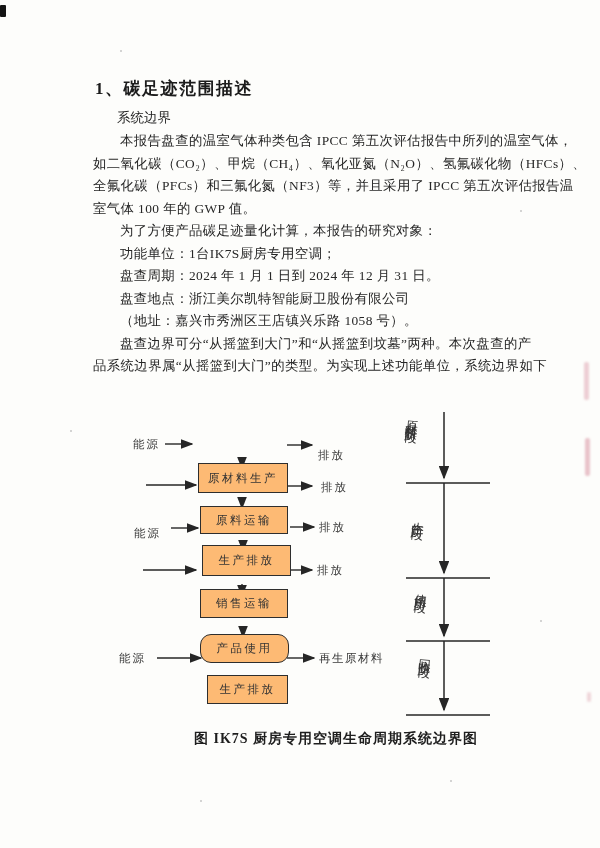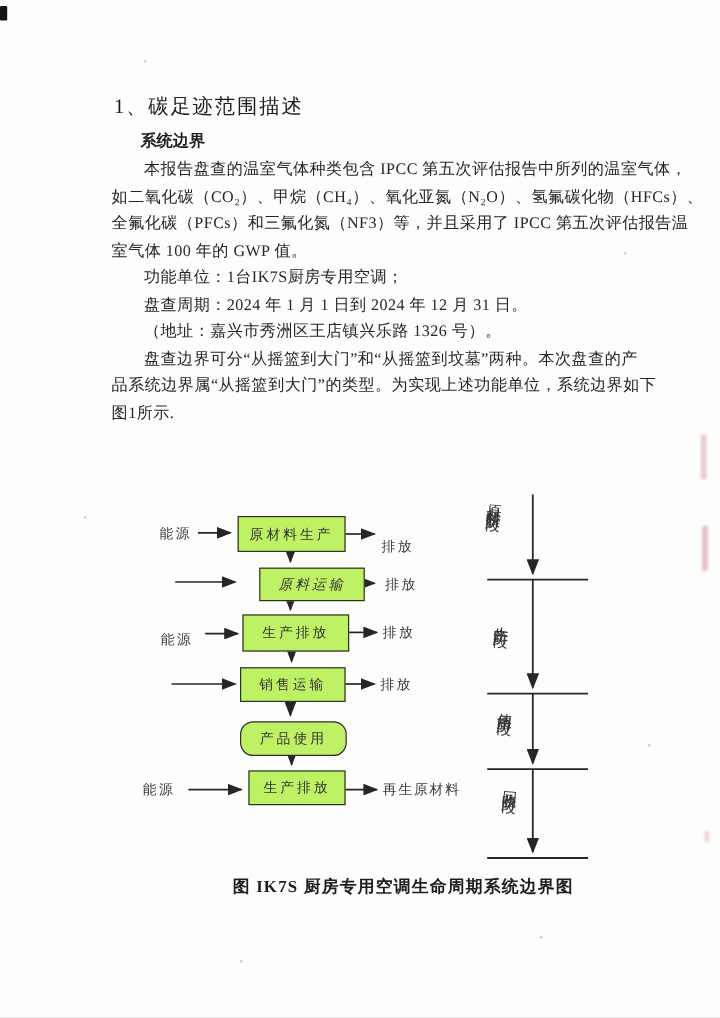--- a/index.html
+++ b/index.html
@@ -1,31 +1,31 @@
 <!DOCTYPE html>
 <html><head>
 <meta charset="utf-8">
 <style>
   html,body{margin:0;padding:0;background:#e8e8e8;}
   .page{
     position:relative;width:600px;height:848px;background:#fdfdfb;
     font-family:"Liberation Serif","DejaVu Serif",serif;color:#222;
     overflow:hidden;margin:0 auto;box-shadow:0 0 4px rgba(0,0,0,.2);
   }
-  .heading{position:absolute;left:95px;top:77px;font-size:17px;font-weight:normal;letter-spacing:1.5px;color:#1c1c1c;white-space:nowrap;}
-  .subheading{position:absolute;left:117px;top:109px;font-size:13.5px;font-weight:bold;color:#1f1f1f;white-space:nowrap;}
+  .heading{position:absolute;left:95px;top:77px;font-size:17px;font-weight:bold;letter-spacing:1.5px;color:#1c1c1c;white-space:nowrap;}
+  .subheading{position:absolute;left:117px;top:109px;font-size:13.5px;font-weight:normal;color:#1f1f1f;white-space:nowrap;}
   .body-text{position:absolute;left:93px;top:130px;width:470px;font-size:13.4px;color:#262626;}
   .body-text .line{height:22.5px;line-height:22.5px;white-space:nowrap;letter-spacing:.4px;}
   .body-text .line.indent{padding-left:27px;}
 
   
   .dbox{position:absolute;border:1.5px solid #2e2e2e;display:flex;align-items:center;justify-content:center;
-        font-size:11.5px;letter-spacing:2.5px;color:#333;background:#bef264;white-space:nowrap;}
+        font-size:11.5px;letter-spacing:2.5px;color:#333;background:#fdba74;white-space:nowrap;margin-top:33px;}
   .box-1{left:198px;top:430px;width:88px;height:28px;}
-  .box-2{left:216px;top:473px;width:86px;height:26px;font-style:italic;}
+  .box-2{left:200px;top:473px;width:86px;height:26px;}
   .box-3{left:202px;top:512px;width:87px;height:29px;}
   .box-4{left:200px;top:556px;width:86px;height:27px;}
   .box-5{left:200px;top:601px;width:87px;height:27px;border-radius:11px;}
   .box-6{left:207px;top:642px;width:79px;height:27px;}
 
   .dlabel{position:absolute;font-size:11.5px;letter-spacing:2px;color:#3a3a3a;white-space:nowrap;}
   .energy-1{left:133px;top:437px;}
   .energy-2{left:134px;top:526px;}
   .energy-3{left:119px;top:651px;}
   .emit-1{left:318px;top:448px;}
@@ -71,26 +71,27 @@
   <div class="speck" style="left:450px;top:780px;"></div>
 
   <div class="heading">1、碳足迹范围描述</div>
   <div class="subheading">系统边界</div>
 
   <div class="body-text">
     <div class="line indent">本报告盘查的温室气体种类包含 IPCC 第五次评估报告中所列的温室气体，</div>
     <div class="line">如二氧化碳（CO₂）、甲烷（CH₄）、氧化亚氮（N₂O）、氢氟碳化物（HFCs）、</div>
     <div class="line">全氟化碳（PFCs）和三氟化氮（NF3）等，并且采用了 IPCC 第五次评估报告温</div>
     <div class="line">室气体 100 年的 GWP 值。</div>
+    <div class="line indent">为了方便产品碳足迹量化计算，本报告的研究对象：</div>
     <div class="line indent">功能单位：1台IK7S厨房专用空调；</div>
     <div class="line indent">盘查周期：2024 年 1 月 1 日到 2024 年 12 月 31 日。</div>
-    <div class="line indent">（地址：嘉兴市秀洲区王店镇兴乐路 1326 号）。</div>
+    <div class="line indent">盘查地点：浙江美尔凯特智能厨卫股份有限公司</div>
+    <div class="line indent">（地址：嘉兴市秀洲区王店镇兴乐路 1058 号）。</div>
     <div class="line indent">盘查边界可分“从摇篮到大门”和“从摇篮到坟墓”两种。本次盘查的产</div>
     <div class="line">品系统边界属“从摇篮到大门”的类型。为实现上述功能单位，系统边界如下</div>
-    <div class="line">图1所示.</div>
   </div>
 
   <div>
 
     <svg class="arrows-svg" width="600" height="848">
       <defs>
         <marker id="ah" markerWidth="9" markerHeight="7" refX="8" refY="3.5" orient="auto">
           <path d="M0,0 L9,3.5 L0,7 Z" fill="#262626"></path>
         </marker>
       </defs>

